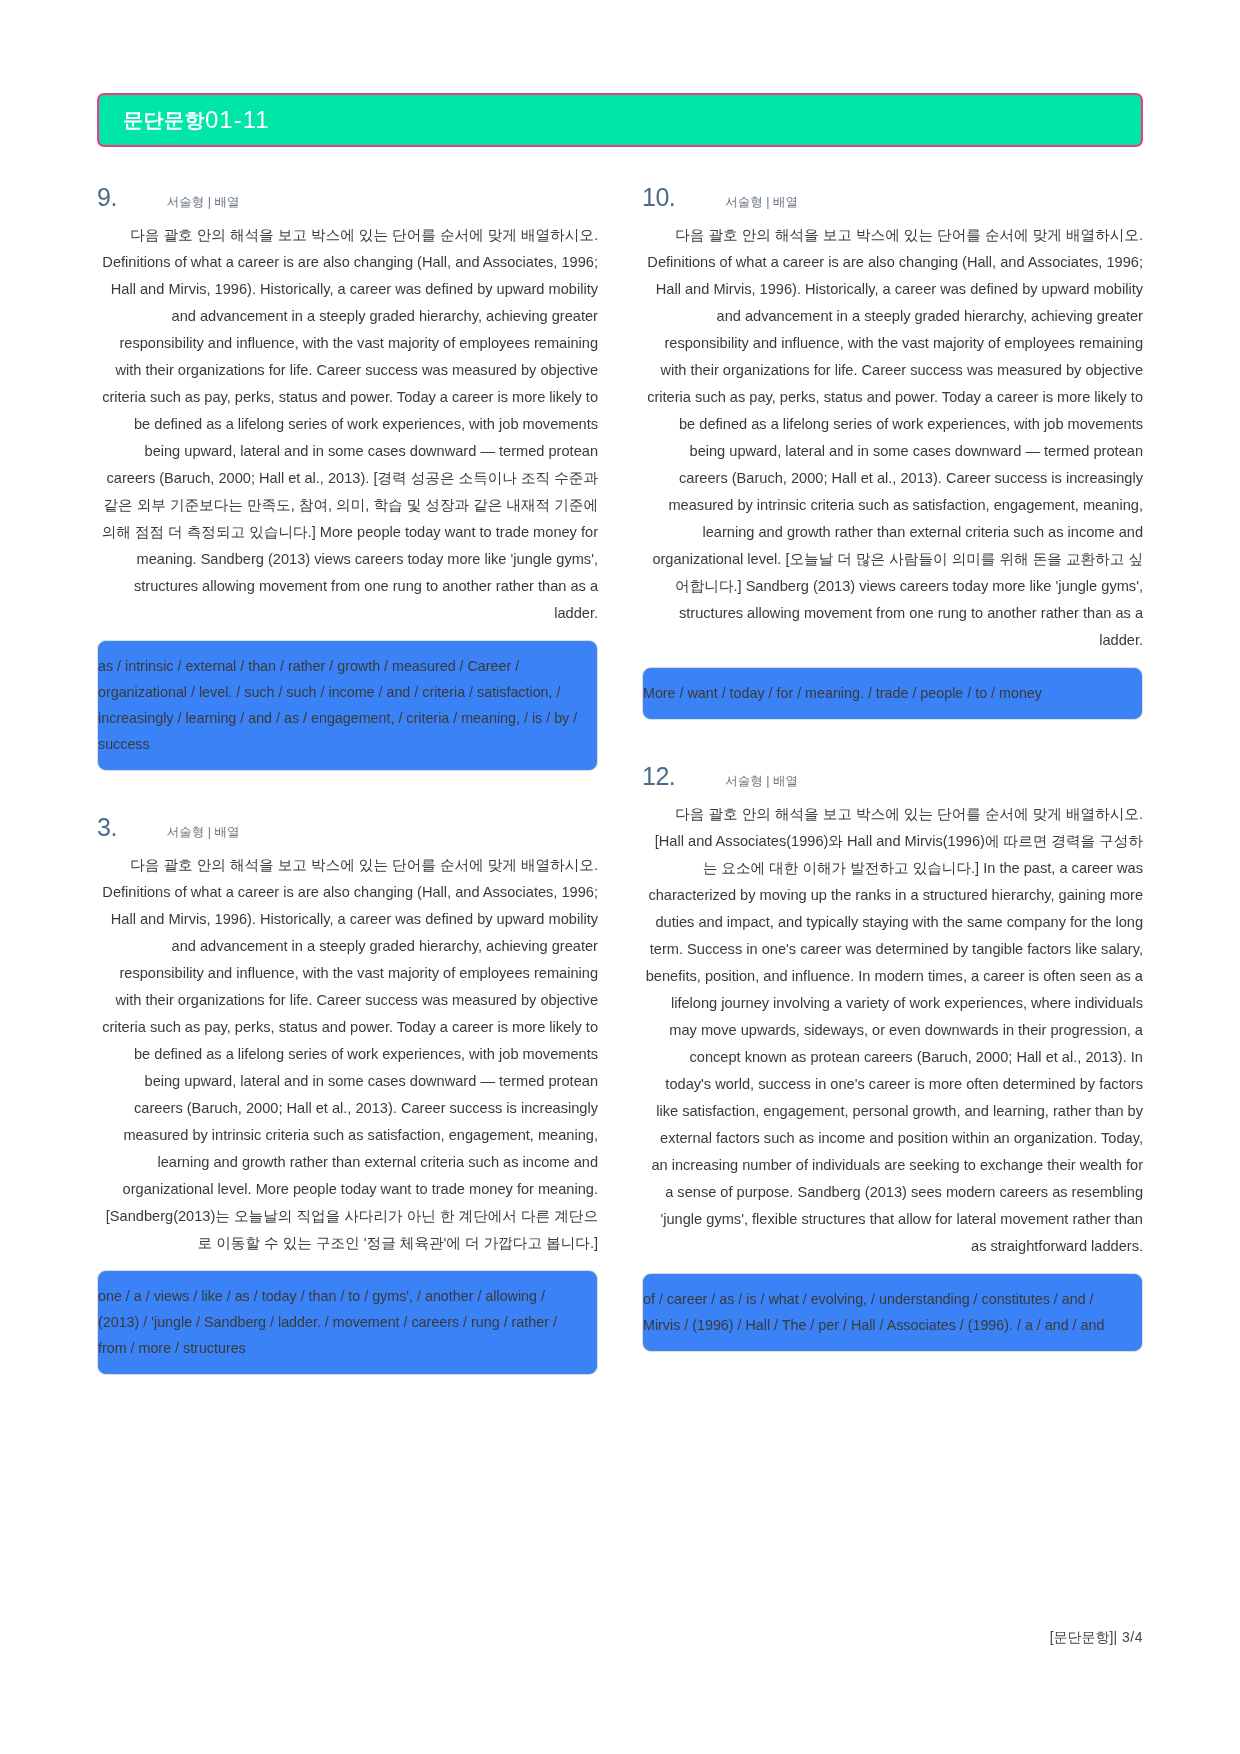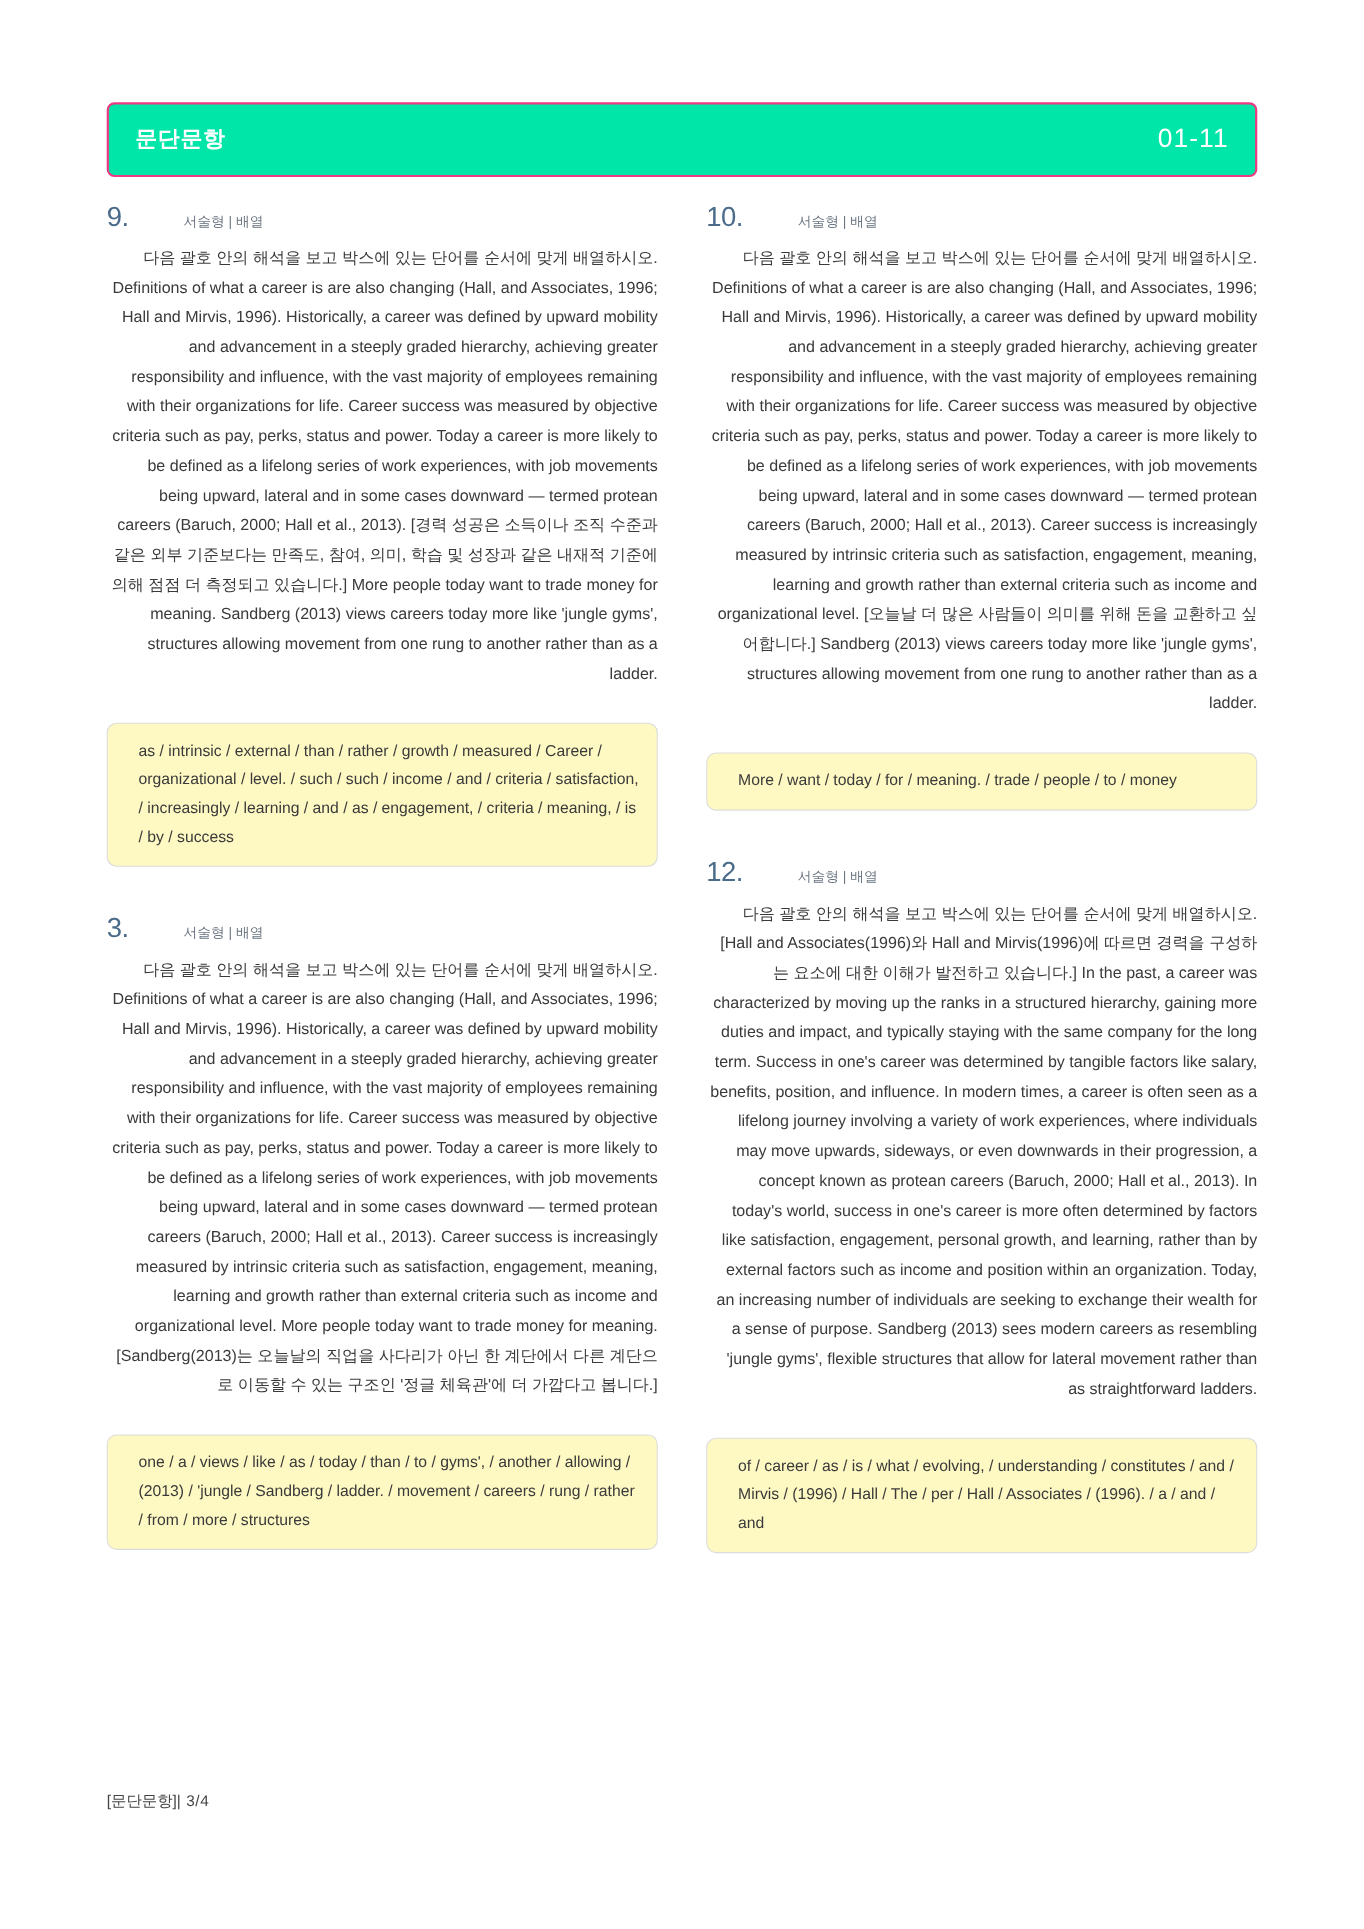--- a/index.html
+++ b/index.html
@@ -26,28 +26,27 @@
     box-sizing: border-box;
     padding: 0;
   }
 
   
   .header-band {
     position: absolute;
     left: 97px;
     top: 93px;
     width: 1046px;
-    height: 68px;
+    height: 54px;
     box-sizing: border-box;
     background: #00e5a8;
     border: 2px solid #ec3b83;
     border-radius: 7px;
     display: flex;
     align-items: center;
-    justify-content: space-between;
     padding: 0 24px;
   }
   .header-title {
     color: #ffffff;
     font-size: 20px;
     font-weight: bold;
     letter-spacing: 0.5px;
     line-height: 1;
   }
   .header-code {
@@ -98,40 +97,40 @@
     margin-left: 40px;
   }
   .q-body {
     font-size: 14.6px;
     line-height: 27px;
     color: #3a3a3a;
     text-align: right;
     word-break: break-word;
   }
   .q-answerbox {
-    margin-top: 30px;
+    margin-top: 13px;
     border: 1px solid #dcdcdc;
     border-radius: 9px;
-    padding: 12px 16px 13px 28px;
+    padding: 12px 16px 13px 0;
     font-size: 14.3px;
     line-height: 26px;
     color: #3a3a3a;
-    background: #fef9c3;
+    background: #3b82f6;
     box-sizing: border-box;
   }
 
   
   .footer {
     position: absolute;
     left: 97px;
     top: 1630px;
     width: 1046px;
     display: flex;
     align-items: center;
-    justify-content: flex-start;
+    justify-content: flex-end;
     font-size: 14px;
     color: #444444;
   }
   .footer-left { line-height: 1; }
   .footer-right { line-height: 1; letter-spacing: 0.5px; }
 </style>
 </head>
 <body>
 
 <div class="page">

